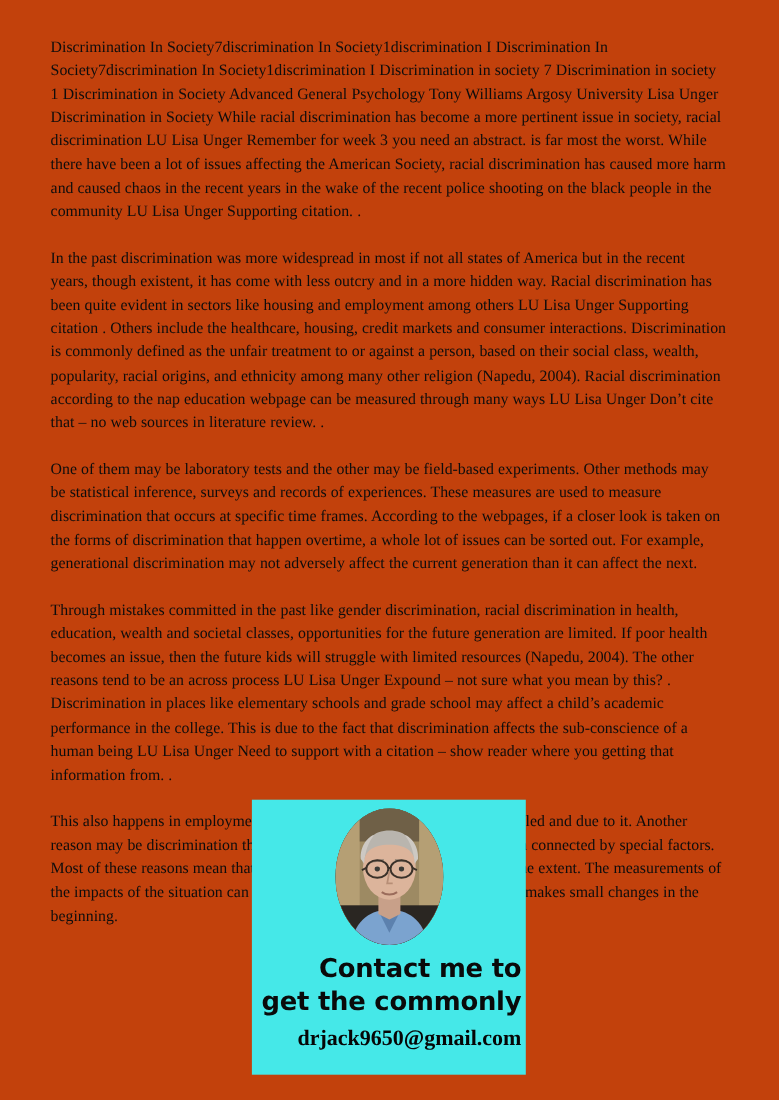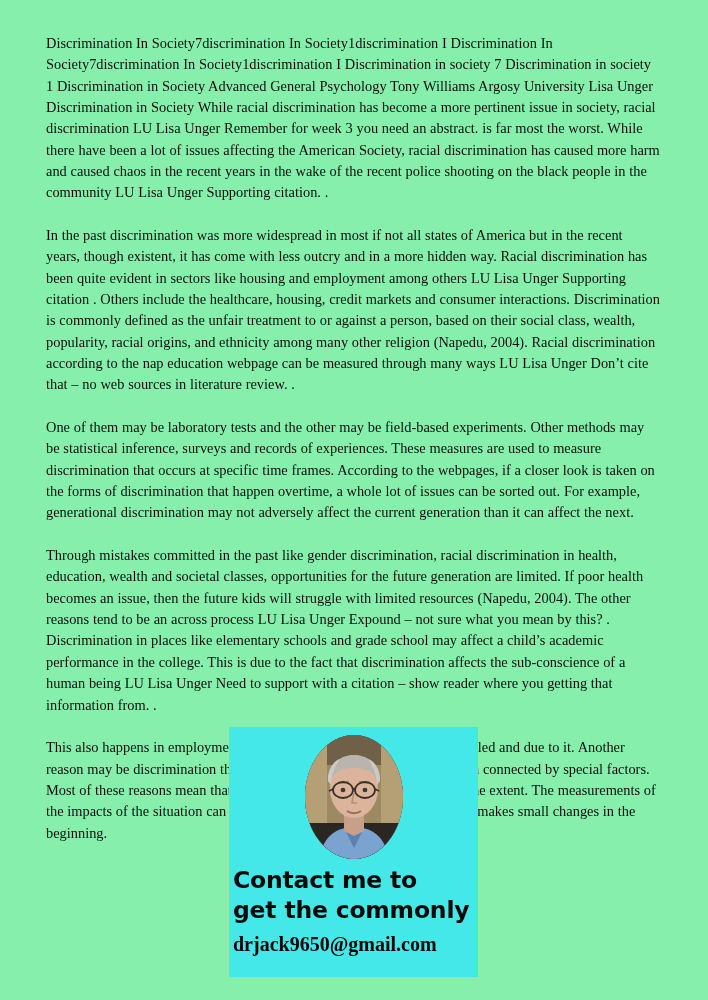--- a/index.html
+++ b/index.html
@@ -16,21 +16,21 @@
     font-family: "Liberation Serif", "DejaVu Serif", serif;
     -webkit-font-smoothing: antialiased;
   }
 
   #page {
     position: absolute;
     left: 0;
     top: 0;
     width: 708px;
     height: 1000px;
-    background: #86efac;
+    background: #c2410c;
   }
 
   #doc-body {
     position: absolute;
     left: 46px;
     top: 33px;
     width: 614px;
   }
 
   .para {
@@ -47,21 +47,21 @@
 
   
   #contact-overlay {
     position: absolute;
     left: 229px;
     top: 727px;
     width: 249px;
     height: 250px;
     background: #45e8e8;
     z-index: 50;
-    text-align: left;
+    text-align: right;
     overflow: hidden;
   }
 
   #portrait {
     position: absolute;
     left: 50%;
     top: 8px;
     transform: translateX(-50%);
     width: 98px;
     height: 124px;

